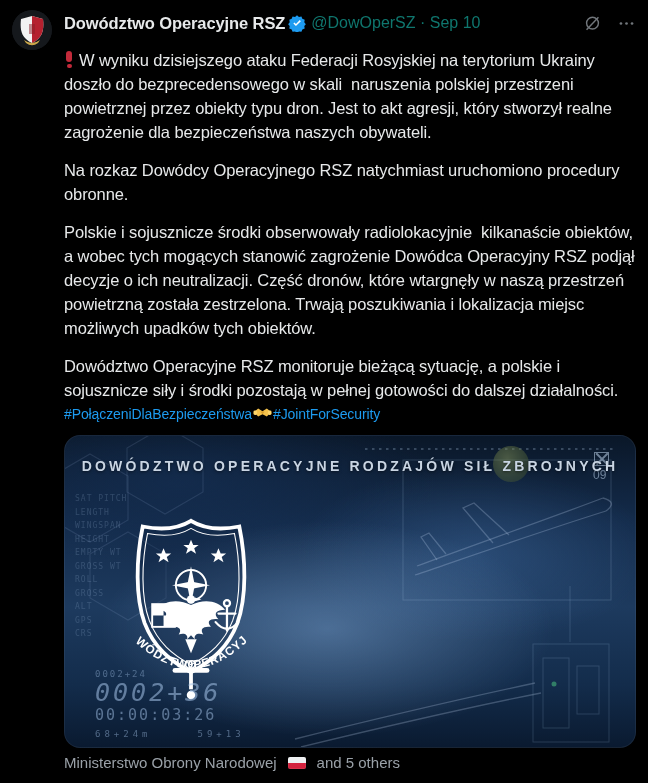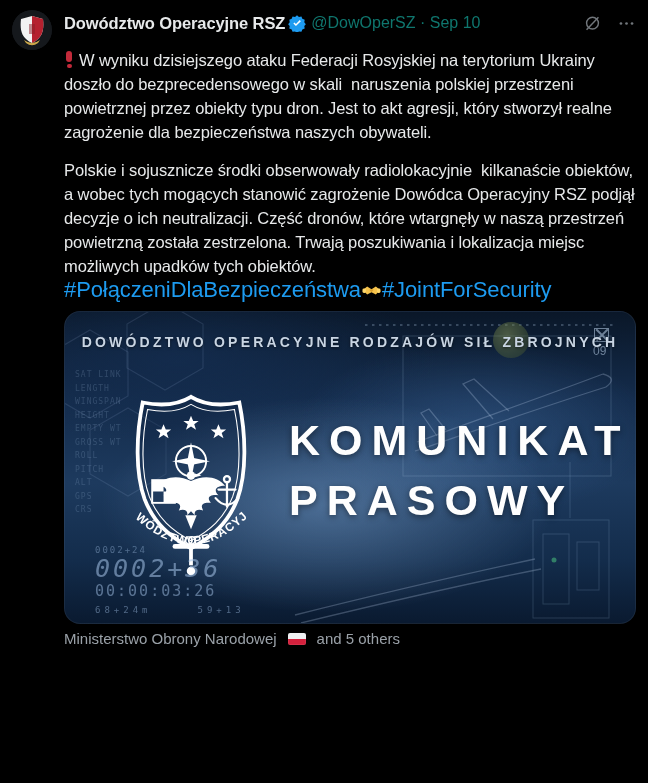--- a/index.html
+++ b/index.html
@@ -27,21 +27,21 @@
   .head-icons svg { display:block; cursor:pointer; }
 
   
   .body-text { margin-top:8px; font-size:16.5px; line-height:24px; letter-spacing:-0.1px; }
   .body-text p { margin:14px 0 12px 0; }
   .body-text p:last-of-type { margin-bottom:0; }
   .ptext { white-space:pre-wrap; }
   .excl { display:inline-block; width:6px; height:17px; position:relative; margin:0 7px 0 2px; vertical-align:-2px; }
   .excl::before { content:""; position:absolute; top:0; left:0; width:6px; height:11px; border-radius:3px; background:#c22a3a; }
   .excl::after  { content:""; position:absolute; bottom:0; left:0.5px; width:5px; height:4px; border-radius:2px; background:#c22a3a; }
-  .hashtag-line { line-height:24px; font-size:22px; }
+  .hashtag-line { line-height:24px; font-size:14px; }
   .hashtag { color:#1d9bf0; text-decoration:none; cursor:pointer; }
   .handshake { display:inline-block; width:19px; height:13px; margin:0 1px; vertical-align:-1px; }
 
   
   .media {
     position:relative; width:572px; height:313px; margin-top:9px;
     border-radius:16px; overflow:hidden; cursor:pointer;
     background:
       radial-gradient(ellipse 55% 48% at 46% 62%, rgba(125,165,210,0.50), rgba(125,165,210,0) 72%),
       radial-gradient(ellipse 45% 40% at 72% 38%, rgba(70,115,170,0.40), rgba(70,115,170,0) 70%),
@@ -126,21 +126,23 @@
           <svg width="19" height="19" viewBox="0 0 24 24">
             <circle cx="5" cy="12" r="1.7" fill="#71767b"></circle>
             <circle cx="12" cy="12" r="1.7" fill="#71767b"></circle>
             <circle cx="19" cy="12" r="1.7" fill="#71767b"></circle>
           </svg>
         </span>
       </div>
 
       <div class="body-text">
         <p><span class="excl"></span><span class="ptext">W wyniku dzisiejszego ataku Federacji Rosyjskiej na terytorium Ukrainy doszło do bezprecedensowego w skali  naruszenia polskiej przestrzeni powietrznej przez obiekty typu dron. Jest to akt agresji, który stworzył realne zagrożenie dla bezpieczeństwa naszych obywateli.</span></p>
+        <p><span class="ptext">Na rozkaz Dowódcy Operacyjnego RSZ natychmiast uruchomiono procedury obronne.</span></p>
         <p><span class="ptext">Polskie i sojusznicze środki obserwowały radiolokacyjnie  kilkanaście obiektów, a wobec tych mogących stanowić zagrożenie Dowódca Operacyjny RSZ podjął decyzje o ich neutralizacji. Część dronów, które wtargnęły w naszą przestrzeń powietrzną została zestrzelona. Trwają poszukiwania i lokalizacja miejsc możliwych upadków tych obiektów.</span></p>
+        <p><span class="ptext">Dowództwo Operacyjne RSZ monitoruje bieżącą sytuację, a polskie i sojusznicze siły i środki pozostają w pełnej gotowości do dalszej działalności.</span></p>
         <div class="hashtag-line">
           <a class="hashtag">#PołączeniDlaBezpieczeństwa</a><svg class="handshake" viewBox="0 0 26 18">
             <path d="M1 7 L7 2 L13 6 L19 2 L25 7 L19 13 L13 10 L7 13 Z" fill="#f5c24b"></path>
             <path d="M10 6.5 L13 6 L16 6.5 L13 10 Z" fill="#d99e2b"></path>
             <rect x="0.5" y="5" width="5" height="6" rx="2" fill="#fdd56a"></rect>
             <rect x="20.5" y="5" width="5" height="6" rx="2" fill="#fdd56a"></rect>
           </svg><a class="hashtag">#JointForSecurity</a>
         </div>
       </div>
 
@@ -166,28 +168,28 @@
           <g stroke="#a9c6e8" stroke-opacity="0.18" fill="none" stroke-width="1">
             <rect x="468" y="208" width="76" height="98"></rect>
             <rect x="478" y="222" width="26" height="70"></rect>
             <rect x="512" y="230" width="22" height="48"></rect>
             <line x1="505" y1="150" x2="505" y2="206"></line>
           </g>
           <circle cx="489" cy="248" r="2.5" fill="#57e38a" opacity="0.45"></circle>
         </svg>
 
         <div class="faint-labels">
-          <div>SAT LINK</div>
+          <div>SAT PITCH</div>
             <div>LENGTH</div>
           <div>WINGSPAN</div>
             <div>HEIGHT</div>
           <div>EMPTY WT</div>
             <div>GROSS WT</div>
           <div>ROLL</div>
-            <div>PITCH</div>
+            <div>GROSS</div>
           <div>ALT</div>
             <div>GPS</div>
           <div>CRS</div>
         </div>
 
         <div class="globe"></div>
 
         <div class="frame-tag">
           <div class="fbox"></div>
           <div class="fnum">09</div>
@@ -232,24 +234,20 @@
           </g>
           <defs>
               <path id="arc" d="M12,136 Q75,200 138,136" fill="none"></path>
             </defs>
           <text font-family="Liberation Sans, DejaVu Sans, sans-serif" font-size="12.5" font-weight="bold" fill="#ffffff" letter-spacing="1">
             <textPath href="#arc" startOffset="22%" text-anchor="middle">DOWÓDZTWO</textPath>
             <textPath href="#arc" startOffset="78%" text-anchor="middle">OPERACYJNE</textPath>
           </text>
         </svg>
 
-        <div class="headline">
-          <div>KOMUNIKAT</div>
-          <div>PRASOWY</div>
-        </div>
 
         <div class="hud">
           <div class="h-small">0002+24</div>
           <div class="h-large">0002+36</div>
           <div class="h-time">00:00:03:26</div>
           <div class="h-range">
             <span>68+24m</span><span>59+13</span>
           </div>
         </div>
       </div>

